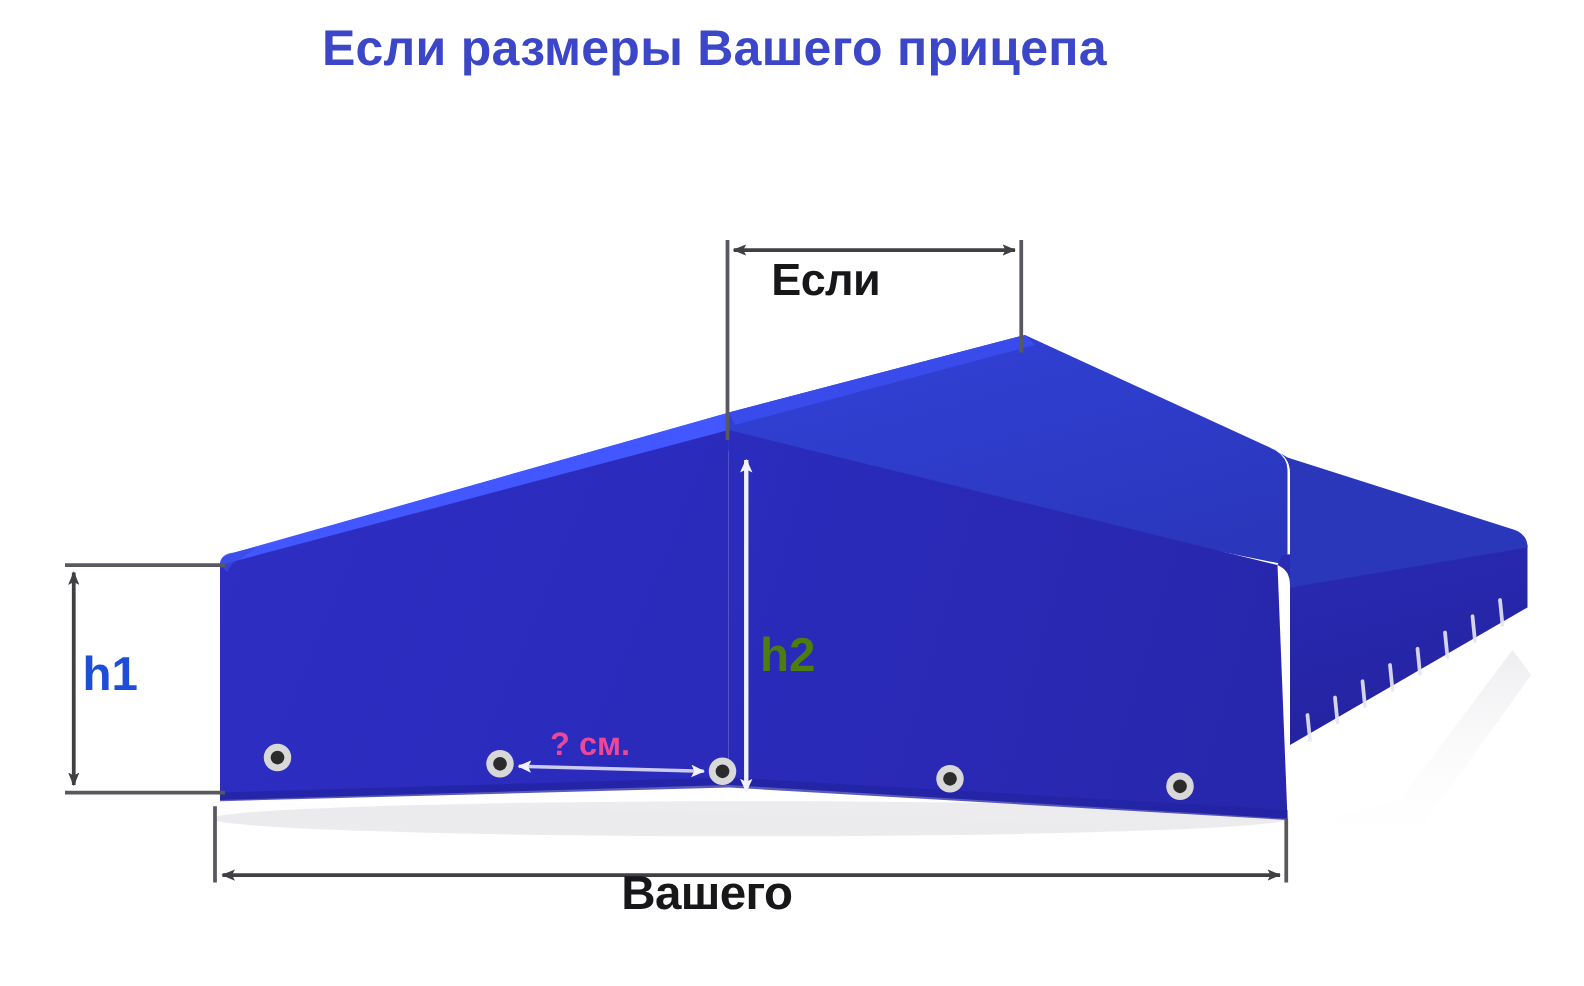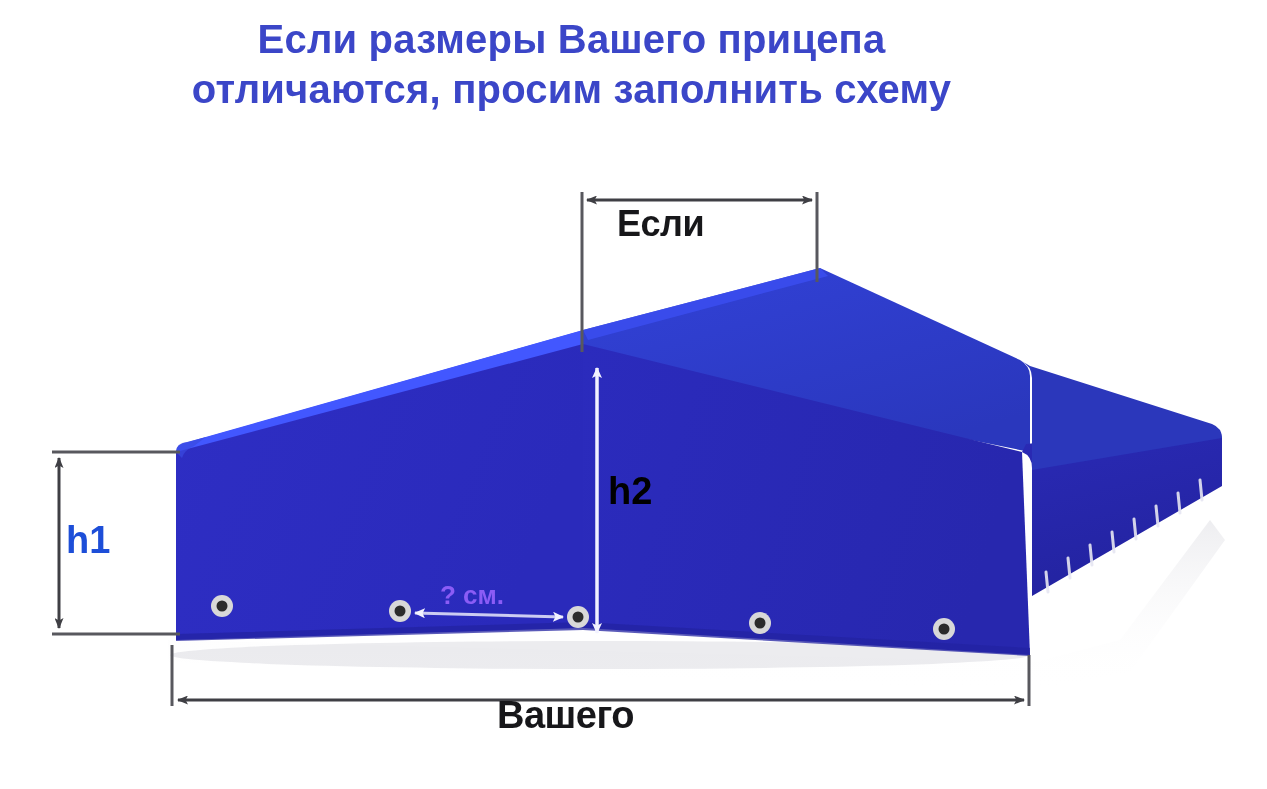--- a/index.html
+++ b/index.html
@@ -61,41 +61,40 @@
     letter-spacing: -0.5px;
   }
   #label-h1 {
     left: 66px;
     top: 519px;
     font-size: 38px;
     color: #1d4ed8;
   }
   #label-h2 {
     left: 608px;
-    top: 470px;
+    top: 504px;
     font-size: 38px;
-    color: #000000;
+    color: #4d7c0f;
   }
   #label-question {
     left: 440px;
     top: 580px;
     font-size: 26px;
-    color: #8b5cf6;
+    color: #ec4899;
     letter-spacing: 0px;
     text-align: center;
   }
 </style>
 </head>
 <body>
 
 <div id="page">
 
   <div id="title" style="color: rgb(59, 70, 200);">
     <span class="line">Если размеры Вашего прицепа</span>
-    <span class="line">отличаются, просим заполнить схему</span>
   </div>
 
   <svg id="diagram" viewBox="0 0 1267 789">
     <defs>
       <marker id="arrowDark" markerWidth="11" markerHeight="9" refX="10" refY="4.5" orient="auto" markerUnits="userSpaceOnUse">
         <path d="M0,0 L11,4.5 L0,9 L2.4,4.5 Z" fill="#3f3f44"></path>
       </marker>
       <marker id="arrowDarkStart" markerWidth="11" markerHeight="9" refX="1" refY="4.5" orient="auto" markerUnits="userSpaceOnUse">
         <path d="M11,0 L0,4.5 L11,9 L8.6,4.5 Z" fill="#3f3f44"></path>
       </marker>

